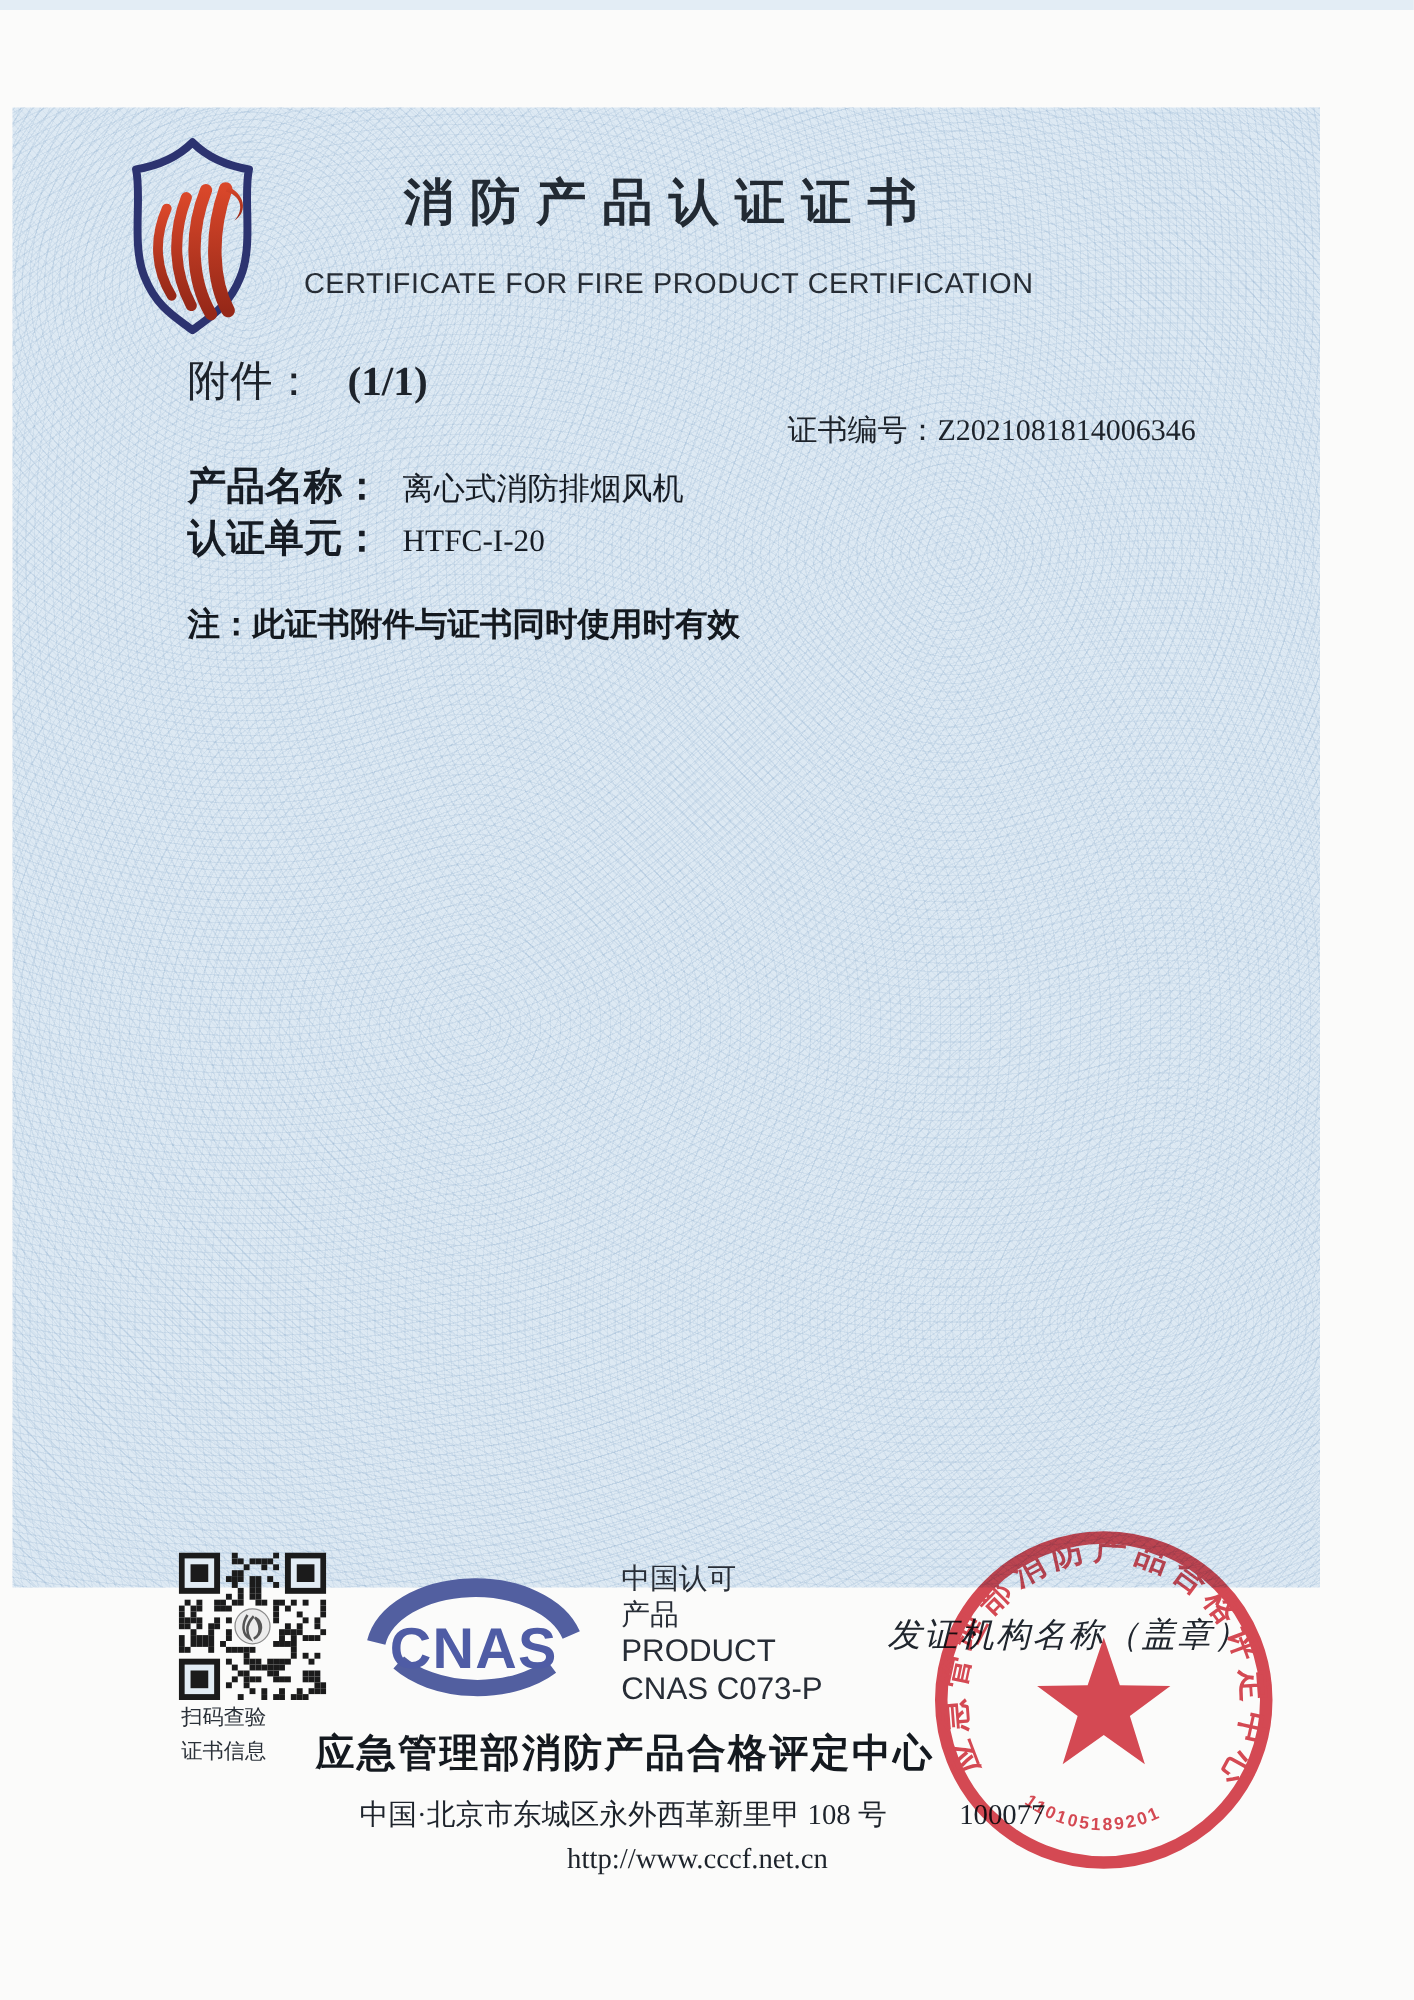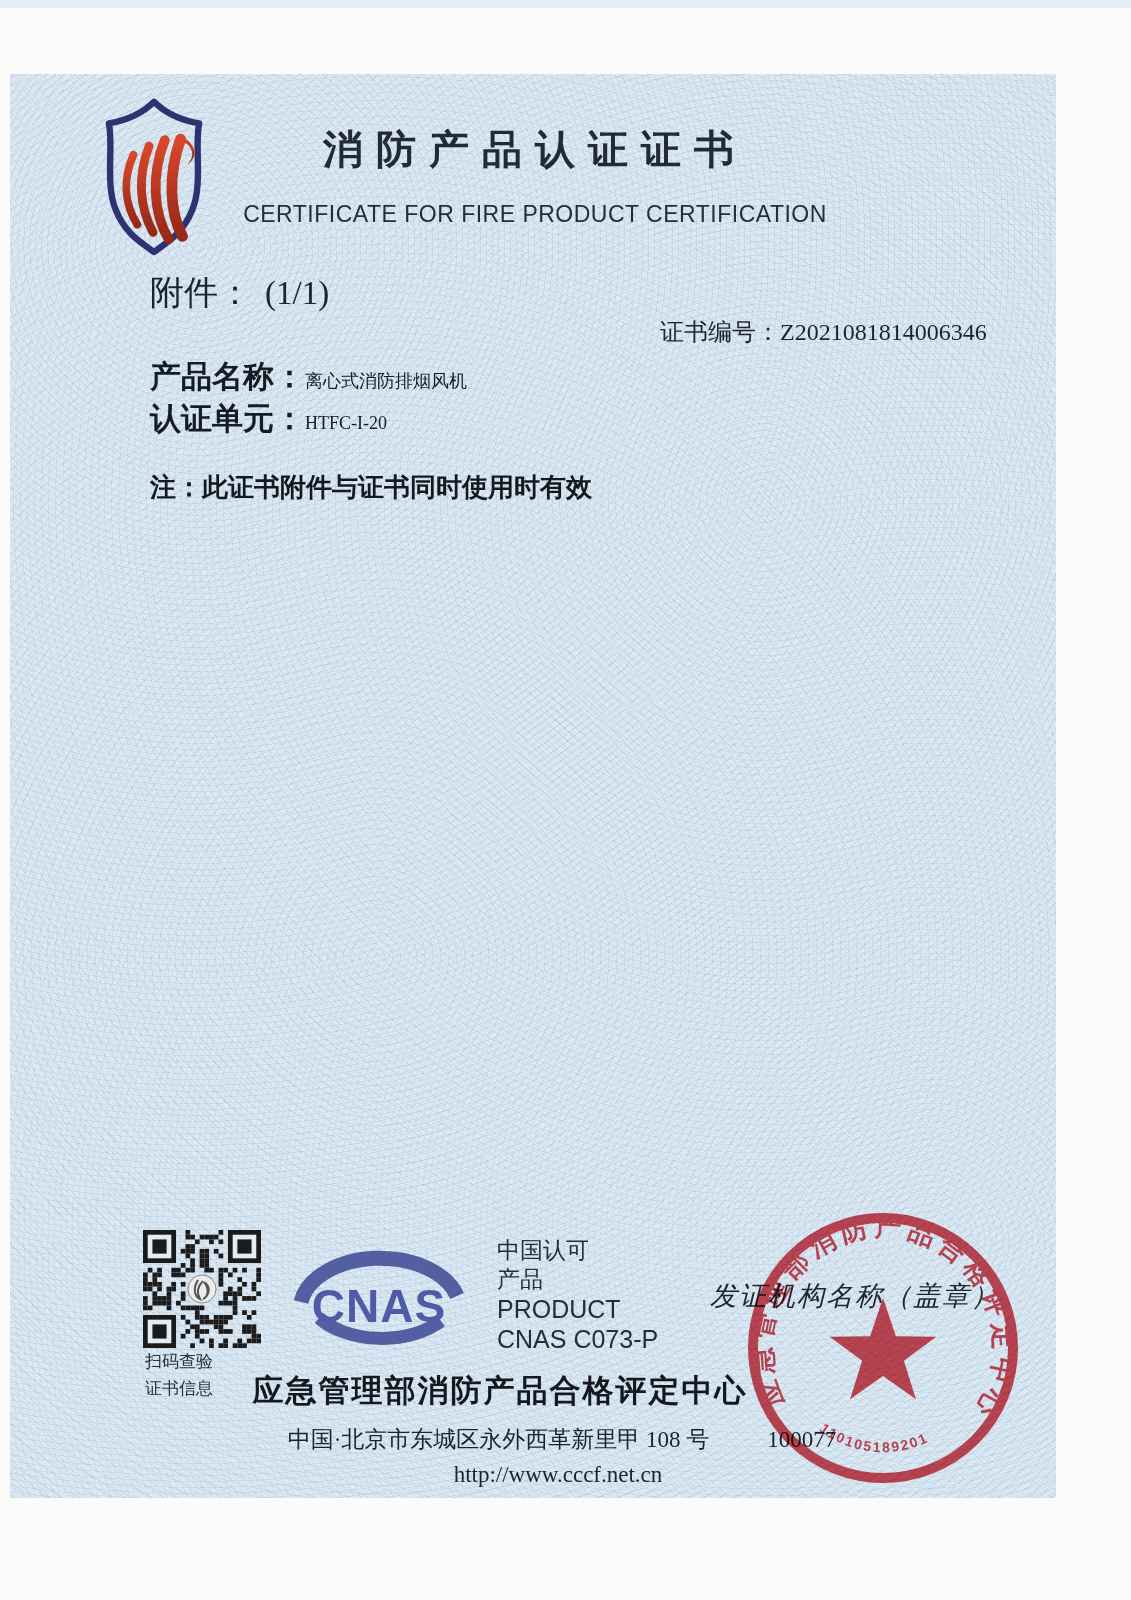--- a/index.html
+++ b/index.html
@@ -1,39 +1,39 @@
 <!DOCTYPE html>
 <html><head>
 <meta charset="utf-8">
 <style>
   * { margin:0; padding:0; box-sizing:border-box; }
   html,body { width:1131px; height:1600px; background:#fbfbfa; overflow:hidden;
               font-family:"Liberation Sans", sans-serif; }
   .top-strip { position:absolute; left:0; top:0; width:100%; height:8px; background:#e3edf5; }
   .sheet {
-    position:absolute; left:10px; top:74px; width:1046px; height:1424px;
+    position:absolute; left:10px; top:86px; width:1046px; height:1184px;
     background-color:#dde9f3;
     background-image:
       repeating-radial-gradient(circle at 18% 12%, rgba(110,150,190,.14) 0 1px, transparent 1px 6px),
       repeating-radial-gradient(circle at 72% 30%, rgba(110,150,190,.12) 0 1px, transparent 1px 7px),
       repeating-radial-gradient(circle at 35% 62%, rgba(110,150,190,.12) 0 1px, transparent 1px 8px),
       repeating-radial-gradient(circle at 88% 82%, rgba(110,150,190,.10) 0 1px, transparent 1px 6px),
       repeating-linear-gradient(45deg, rgba(120,155,195,.07) 0 1px, transparent 1px 4px);
   }
   .abs { position:absolute; }
   .serif { font-family:"Liberation Serif", serif; }
   .header-text { left:205px; top:48px; width:640px; text-align:center; color:#222a33; }
   .cert-title { font-size:40px; font-weight:600; letter-spacing:13px; }
   .cert-subtitle { margin-top:24px; font-size:23px; letter-spacing:.5px; color:#272d35; }
   .attachment { left:140px; top:196px; font-size:34px; color:#1d232b; }
-  .attachment .val { font-family:"Liberation Serif", serif; font-size:33px; margin-left:13px; }
-  .cert-no { left:620px; top:242px; font-size:24px; color:#1d232b;margin-left:30px; }
+  .attachment .val { font-family:"Liberation Serif", serif; font-size:33px; margin-left:26px;font-weight:bold; }
+  .cert-no { left:620px; top:242px; font-size:24px; color:#1d232b; }
   .frow { left:140px; color:#161c24; white-space:nowrap; }
   .frow .lbl { font-size:31px; font-weight:bold; }
-  .frow .val { font-family:"Liberation Serif", serif; font-size:18px; margin-left:0; }
+  .frow .val { font-family:"Liberation Serif", serif; font-size:25px; margin-left:17px; }
   .row-1 { top:282px; } .row-2 { top:324px; } .row-3 { top:360px; padding-left:56px; }
   .note-row { left:140px; top:396px; font-size:26px; font-weight:bold; color:#14191f; }
   .validity { left:95px; top:1024px; width:880px; text-align:center;
               font-size:26.5px; line-height:43px; color:#181d24; }
   .qr-wrap { left:133px; top:1156px; }
   .qr-caption { left:135px; top:1274px; width:120px; font-size:17px; line-height:27px; color:#2a3038; }
   .cnas-wrap { left:283px; top:1156px; }
   .cnas-lines { left:487px; top:1162px; color:#272d36; }
   .cnas-lines .cn { font-size:23px; line-height:29px; }
   .cnas-lines .en { font-size:25px; line-height:30px; }

